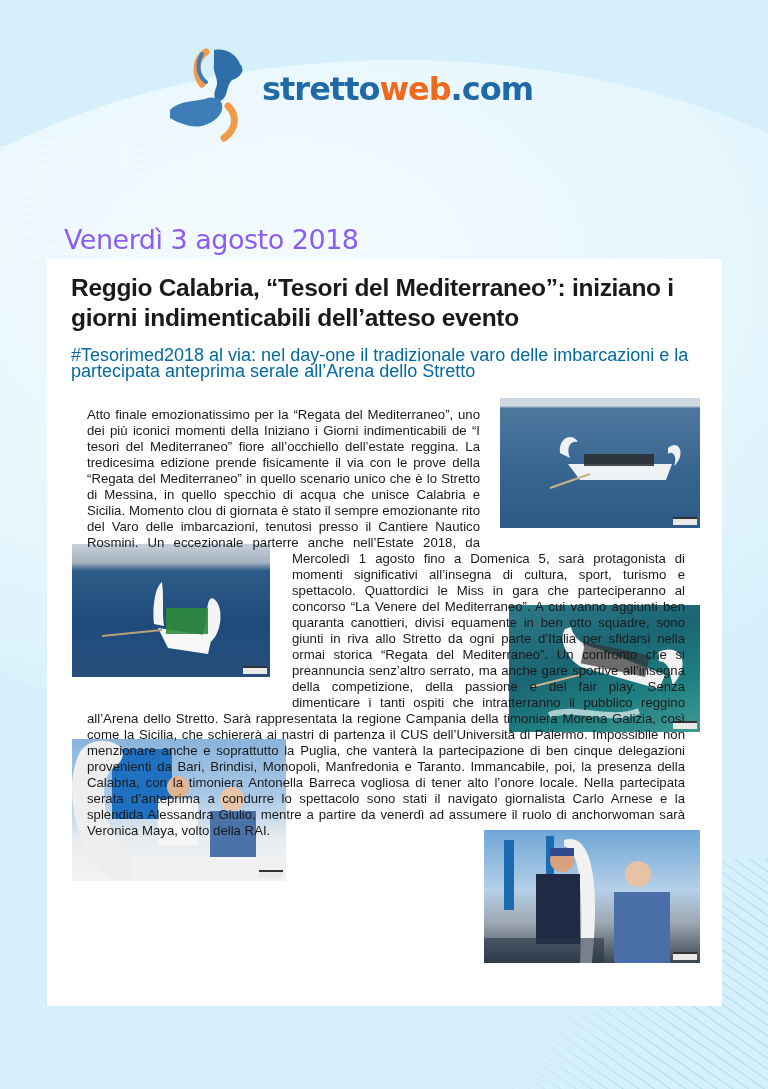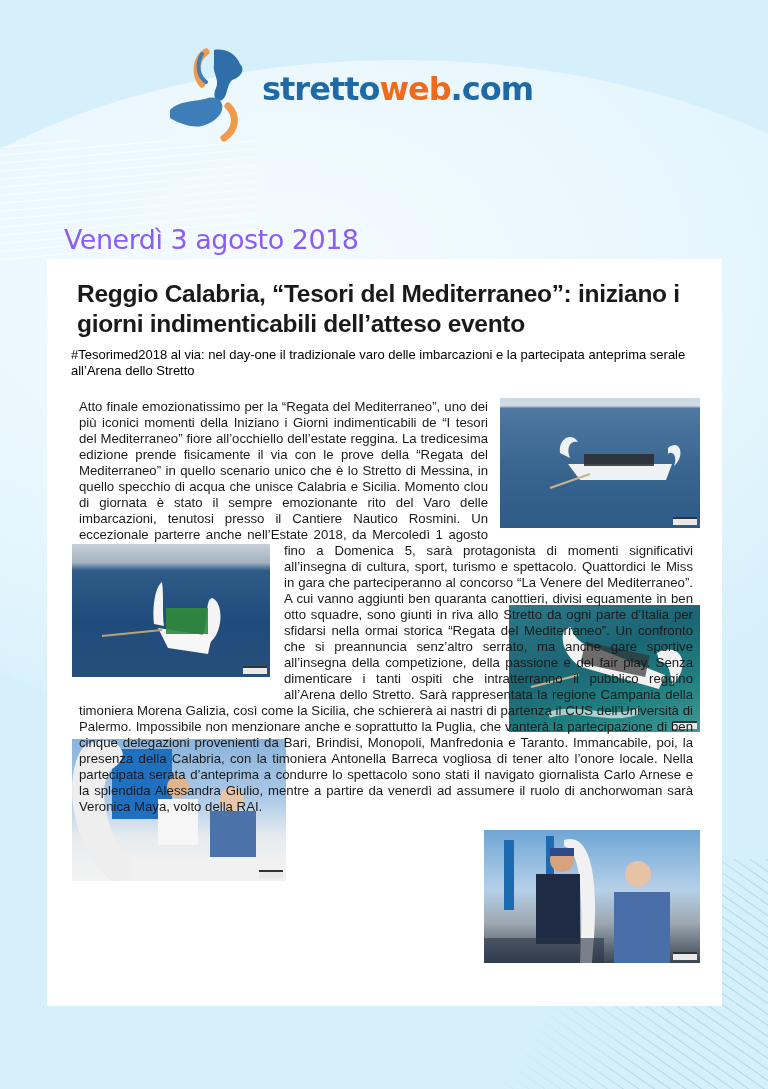--- a/index.html
+++ b/index.html
@@ -41,27 +41,27 @@
   .paper {
     position: absolute; left: 47px; top: 259px; width: 675px; height: 747px;
     background: #fff;
   }
   .title {
     position: absolute; left: 24px; top: 14px; width: 640px;
     font-size: 24.5px; font-weight: bold; line-height: 30px; color: #1a1a1a; letter-spacing: -0.3px;
   }
   .subtitle {
     position: absolute; left: 24px; top: 88px; width: 640px;
-    font-size: 13px; line-height: 16px; color: #000000;
+    font-size: 18px; line-height: 16px; color: #0369a1;
   }
   .body {
     position: absolute; left: 24px; top: 130px; width: 630px;
     font-size: 13.2px; line-height: 16px; color: #1a1a1a; text-align: justify;
   }
-  .body p { margin: 8px; }
+  .body p { margin: 16px; }
 
   .photo { position: absolute; overflow: hidden; }
   .wm { position: absolute; right: 3px; bottom: 3px; width: 24px; height: 6px; background: #e9e9e9; border-top: 2px solid #333; }
 
   .ph1 { left: 500px; top: 398px; width: 200px; height: 130px;
     background: linear-gradient(180deg, #cfd9e2 0%, #cfd9e2 6%, #4f78a0 8%, #3a6791 50%, #2d5a86 100%); }
   .ph2 { left: 72px; top: 544px; width: 198px; height: 133px;
     background: linear-gradient(180deg, #c7d0da 0%, #a4b1c0 14%, #2f5b88 20%, #1f4b7b 60%, #274f7c 100%); }
   .ph3 { left: 509px; top: 605px; width: 191px; height: 127px;
     background: linear-gradient(160deg, #2f7a8a 0%, #1b6574 40%, #1f7f80 70%, #3f9a95 100%); }
@@ -86,21 +86,21 @@
     <path d="M36 10 C30 20 32 32 40 38" stroke="#3d7db8" stroke-width="4" fill="none" stroke-linecap="round"></path>
   </svg>
   <div class="logo-text">
     <span class="a">stretto</span><span class="b">web</span><span class="a">.com</span>
   </div>
 </div>
 
 <div class="date">Venerdì 3 agosto 2018</div>
 
 <div class="paper">
-  <h1 class="title" style="margin:6px">Reggio Calabria, “Tesori del Mediterraneo”: iniziano i giorni indimenticabili dell’atteso evento</h1>
+  <h1 class="title" style="margin:0">Reggio Calabria, “Tesori del Mediterraneo”: iniziano i giorni indimenticabili dell’atteso evento</h1>
   <div class="subtitle">#Tesorimed2018 al via: nel day-one il tradizionale varo delle imbarcazioni e la partecipata anteprima serale all’Arena dello Stretto</div>
 </div>
 
 <div class="photo ph1">
   <svg width="200" height="130" viewBox="0 0 200 130">
     <path d="M60 55 C58 40 72 34 78 44 C70 42 66 50 70 60" fill="#eef2f5"></path>
     <path d="M168 50 C180 40 186 58 174 68 C178 58 172 52 168 56 Z" fill="#eef2f5"></path>
     <path d="M68 66 L172 66 L166 82 L80 82 Z" fill="#eef2f5"></path>
     <rect x="84" y="56" width="70" height="12" fill="#2b2b2b" opacity="0.85"></rect>
     <line x1="50" y1="90" x2="90" y2="76" stroke="#c9b48a" stroke-width="2"></line>

